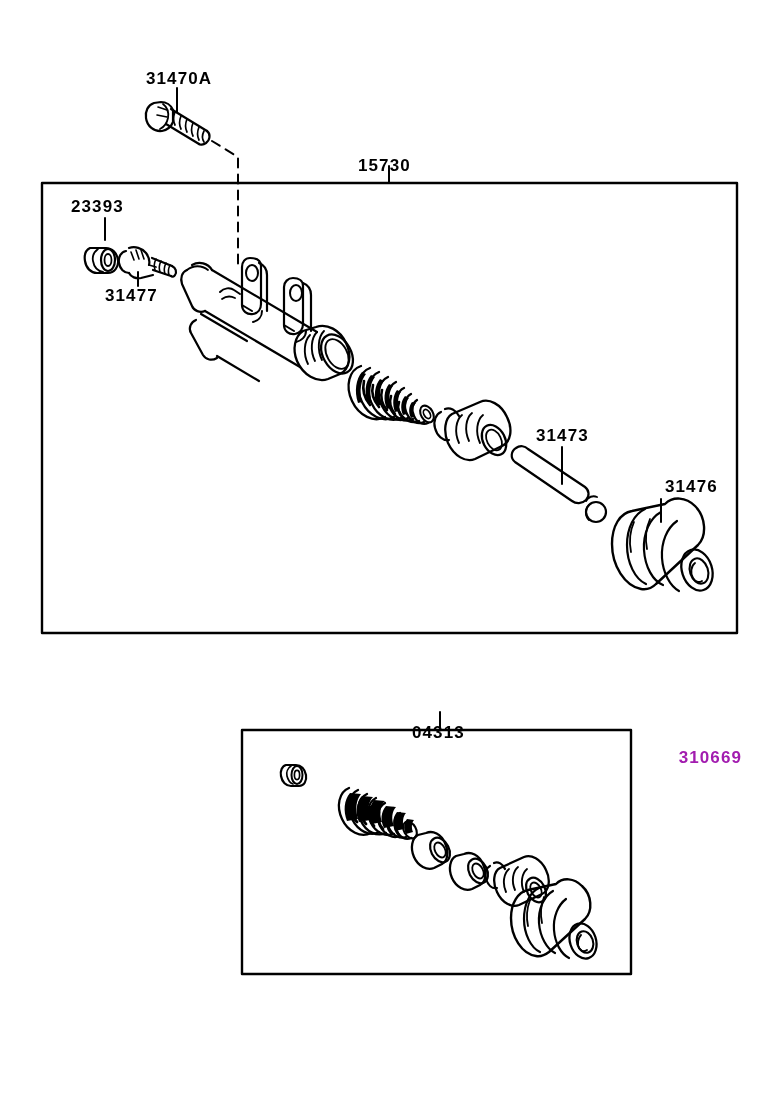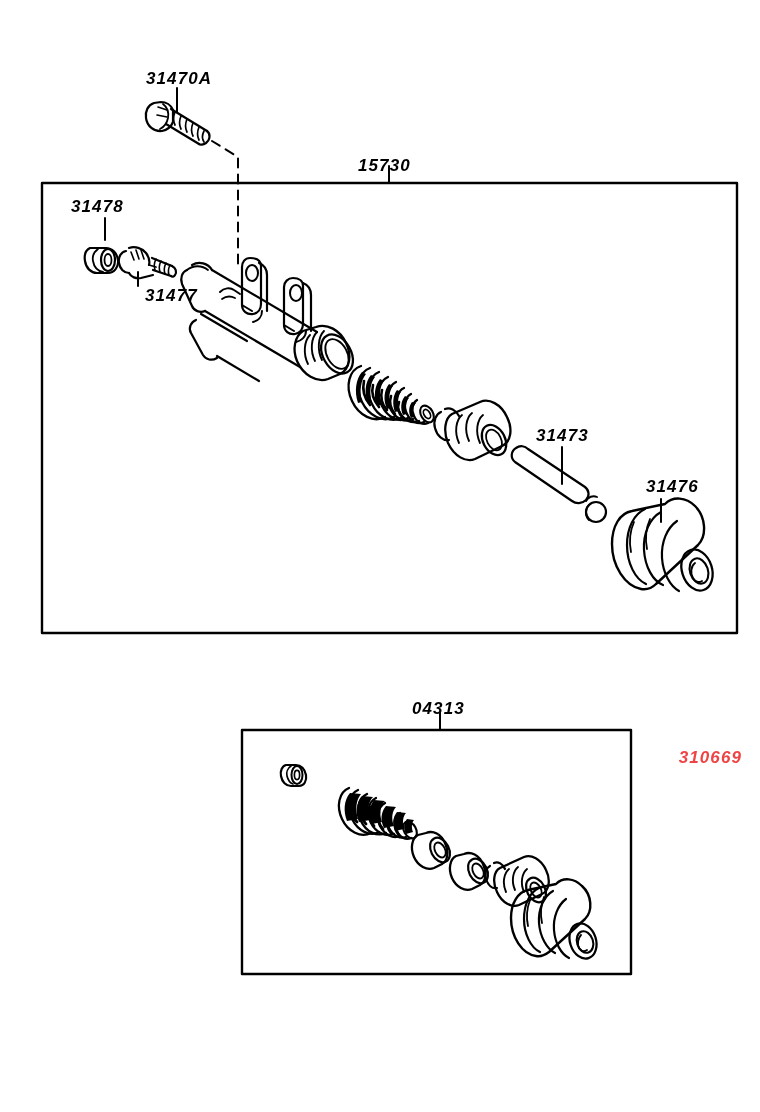--- a/index.html
+++ b/index.html
@@ -14,21 +14,20 @@
     position: relative;
     overflow: hidden;
     font-family: "Liberation Sans", sans-serif;
     color: #000000;
   }
   #sheet {
     position: absolute;
     left: 0; top: 0;
     width: 760px;
     height: 780px;
-    font-style: italic;
   }
   #sheet > svg {
     position: absolute;
     left: 0; top: 0;
   }
   .plate-label {
     position: absolute;
     font-family: "Liberation Sans", sans-serif;
     font-weight: bold;
     font-size: 17px;
@@ -38,21 +37,21 @@
     color: #000;
   }
   .catalog-no {
     position: absolute;
     right: 18px;
     bottom: 14px;
     font-family: "Liberation Sans", sans-serif;
     font-weight: bold;
     font-size: 17px;
     letter-spacing: 1.1px;
-    color: #ef4444;
+    color: #a21caf;
     line-height: 1;
     margin-top: 16px;
   }
 </style>
 </head>
 <body>
 
 <div id="sheet">
 
   <svg width="760" height="1112" viewBox="0 0 760 1112" xmlns="http://www.w3.org/2000/svg">
@@ -343,25 +342,25 @@
       <path d="M397 812 c-4,5 -5,12 -2,19 l9,-2 c-2,-6 -1,-13 2,-16 z"></path>
       <path d="M407 819 c-3,4 -4,9 -1,15 l7,-2 c-2,-5 -1,-10 1,-12 z"></path>
     </g>
 
   </svg>
 
   <div class="plate-label" style="left:146px; top:70px;">31470A</div>
 
   <div class="plate-label" style="left:358px; top:157px;">15730</div>
 
-  <div class="plate-label" style="left:71px; top:198px;">31478</div>
-
-  <div class="plate-label" style="left:105px; top:287px;margin-left:40px;">31477</div>
+  <div class="plate-label" style="left:71px; top:198px;">23393</div>
+
+  <div class="plate-label" style="left:105px; top:287px;">31477</div>
 
   <div class="plate-label" style="left:536px; top:427px;">31473</div>
 
-  <div class="plate-label" style="left:646px; top:478px;">31476</div>
-
-  <div class="plate-label" style="left:412px; top:700px;text-align:center;">04313</div>
+  <div class="plate-label" style="left:665px; top:478px;">31476</div>
+
+  <div class="plate-label" style="left:412px; top:724px;text-align:center;">04313</div>
 
   <div class="catalog-no">310669</div>
 
 </div>
 
 </body></html>

